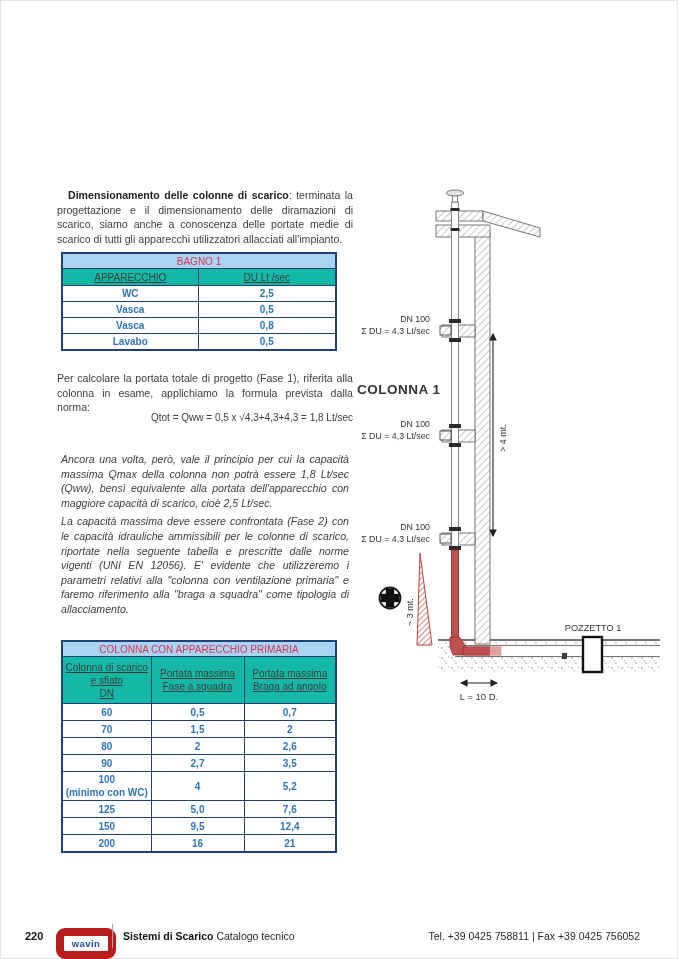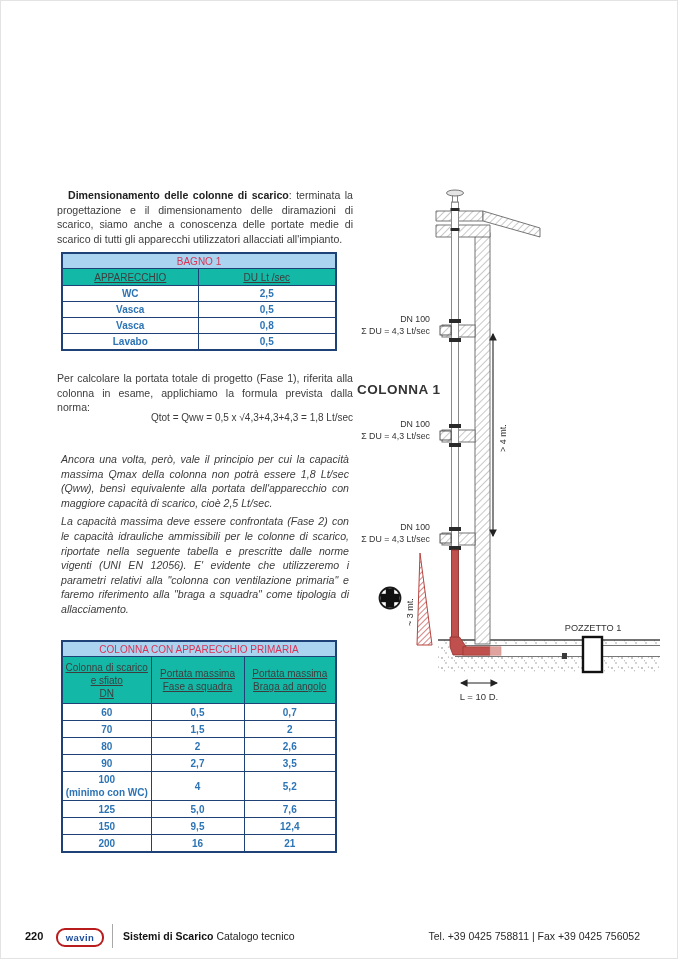--- a/index.html
+++ b/index.html
@@ -33,21 +33,21 @@
   #table-vent tr.data-row td{height:14px;}
   #table-vent td .cell-line{display:block;line-height:13px;}
 
   
   #diagram{position:absolute;left:350px;top:185px;width:330px;height:535px;}
   #diagram text{font-family:"Liberation Sans", sans-serif;fill:#333;}
 
   
   #footer{position:absolute;left:0;top:922px;width:678px;height:30px;font-size:10.5px;color:#1f1f1f;}
   #footer .pagenum{position:absolute;left:25px;top:8px;font-weight:bold;font-size:11px;color:#111;}
-  #footer .logo{position:absolute;left:56px;top:6px;width:44px;height:15px;border:2px solid #b91c1c;border-radius:9px;
+  #footer .logo{position:absolute;left:56px;top:6px;width:44px;height:15px;border:8px solid #b91c1c;border-radius:9px;
      display:flex;align-items:center;justify-content:center;font-weight:bold;font-size:9.5px;color:#1b4c9b;letter-spacing:.4px;}
   #footer .divider{position:absolute;left:112px;top:2px;width:1px;height:24px;background:#a8a8a8;}
   #footer .doctitle{position:absolute;left:123px;top:8px;text-align:right;}
   #footer .doctitle b{color:#111;}
   #footer .contact{position:absolute;right:38px;top:8px;color:#2a2a2a;}
 </style>
 </head>
 <body>
 
 <div class="page">

